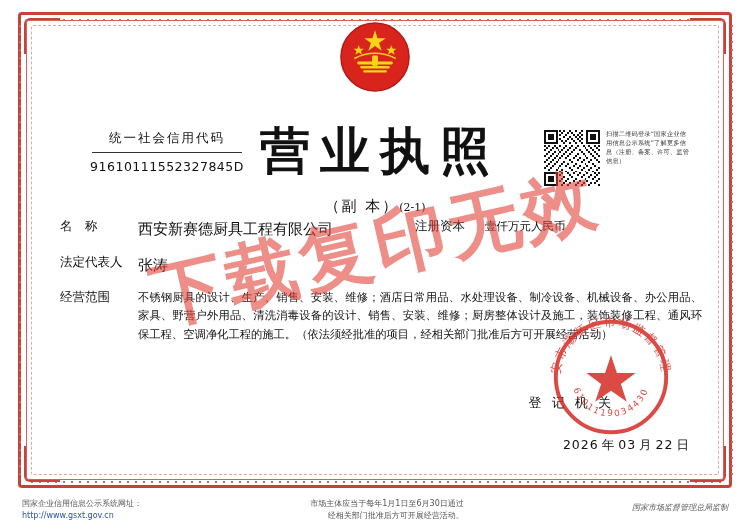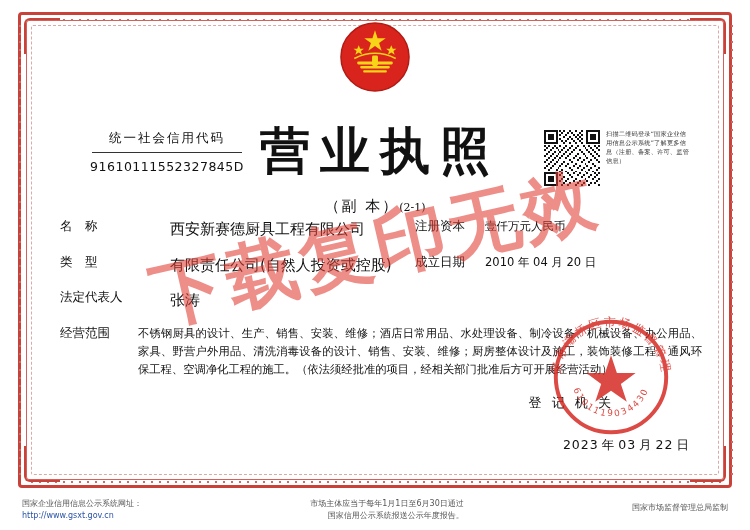--- a/index.html
+++ b/index.html
@@ -190,21 +190,21 @@
     display: flex;
     justify-content: space-between;
   }
   .lbl.wide { flex: 0 0 78px; }
   .val {
     flex: 1 1 auto;
     font-size: 15px;
     color: #111;
     line-height: 1.5;
   }
-  .col-left { width: 355px; display: flex; flex:0 0 355px;gap:32px;}
+  .col-left { width: 355px; display: flex; flex:0 0 355px;}
   .col-right { flex: 1 1 auto; display: flex; justify-content: center; }
   .lbl-r {
     flex: 0 0 70px;
     font-size: 12.5px;
     color: #111;
     display: flex;
     justify-content: space-between;
   }
   .val-r {
     flex: 1 1 auto;
@@ -271,21 +271,21 @@
     bottom: 8px;
     display: flex;
     justify-content: space-between;
     align-items: flex-start;
     font-size: 8px;
     color: #555;
     line-height: 1.5;
   }
   .footer .fl { text-align: left; }
   .footer .fc { text-align: right; }
-  .footer .fr { text-align: center; padding-top: 4px;}
+  .footer .fr { text-align: center; padding-top: 4px; font-style: italic;}
   .footer a { color: #2a53a8; text-decoration: none; margin-top: 38px; }
 </style>
 </head>
 <body>
 
 <div class="page">
 
   <div class="border-outer"></div>
   <div class="border-scallop"></div>
   <div class="scallop-row top">
@@ -557,30 +557,20 @@
       <div class="col-left">
         <div class="lbl">名　称</div>
         <div class="val">西安新赛德厨具工程有限公司</div>
       </div>
       <div class="col-right">
         <div class="lbl-r">注册资本</div>
         <div class="val-r">壹仟万元人民币</div>
       </div>
     </div>
 
-    <div class="row">
-      <div class="col-left">
-        <div class="lbl">类　型</div>
-        <div class="val">有限责任公司(自然人投资或控股)</div>
-      </div>
-      <div class="col-right">
-        <div class="lbl-r">成立日期</div>
-        <div class="val-r">2010 年 04 月 20 日</div>
-      </div>
-    </div>
 
     <div class="row">
       <div class="col-left">
         <div class="lbl">法定代表人</div>
         <div class="val">张涛</div>
       </div>
     </div>
 
     <div class="row">
       <div class="lbl wide">经营范围</div>
@@ -600,30 +590,30 @@
     <text font-size="12" fill="#d4231c" letter-spacing="2.4" font-family="'DejaVu Serif', serif">
       <textPath href="#sealArcTop" startOffset="50%" text-anchor="middle">西安市灞桥区市场监督管理局</textPath>
     </text>
     <text font-size="9" fill="#d4231c" letter-spacing="2" font-family="'DejaVu Sans', sans-serif">
       <textPath href="#sealArcBottom" startOffset="50%" text-anchor="middle">6101119034430</textPath>
     </text>
     <polygon fill="#d4231c" points="70,48 76,66 95,66 80,77 86,95 70,84 54,95 60,77 45,66 64,66"></polygon>
   </svg>
 
   <div class="issue-date">
-    <span class="n">2023</span><span>年</span><span class="n">03</span><span>月</span><span class="n">22</span><span>日</span>
+    <span class="n">2026</span><span>年</span><span class="n">03</span><span>月</span><span class="n">22</span><span>日</span>
   </div>
 
   <div class="watermark">下载复印无效</div>
 
   <div class="footer">
     <div class="fl">
       <div>国家企业信用信息公示系统网址：</div>
       <div><a href="#">http://www.gsxt.gov.cn</a></div>
     </div>
     <div class="fc">
       <div>市场主体应当于每年1月1日至6月30日通过</div>
-      <div>国家信用公示系统报送公示年度报告。</div>
+      <div>经相关部门批准后方可开展经营活动。</div>
     </div>
     <div class="fr">国家市场监督管理总局监制</div>
   </div>
 
 </div>
 
 </body></html>

